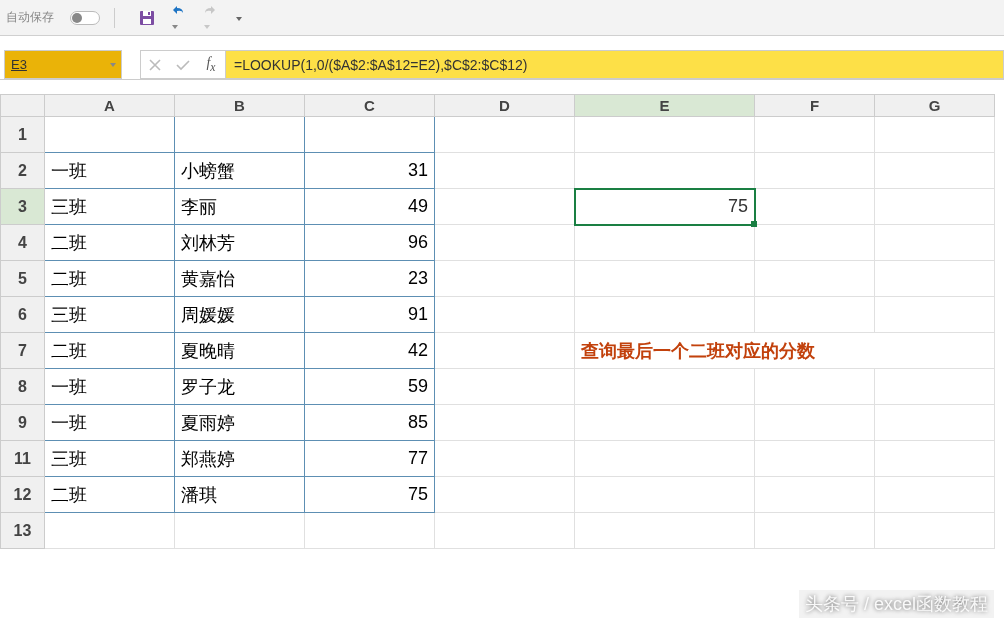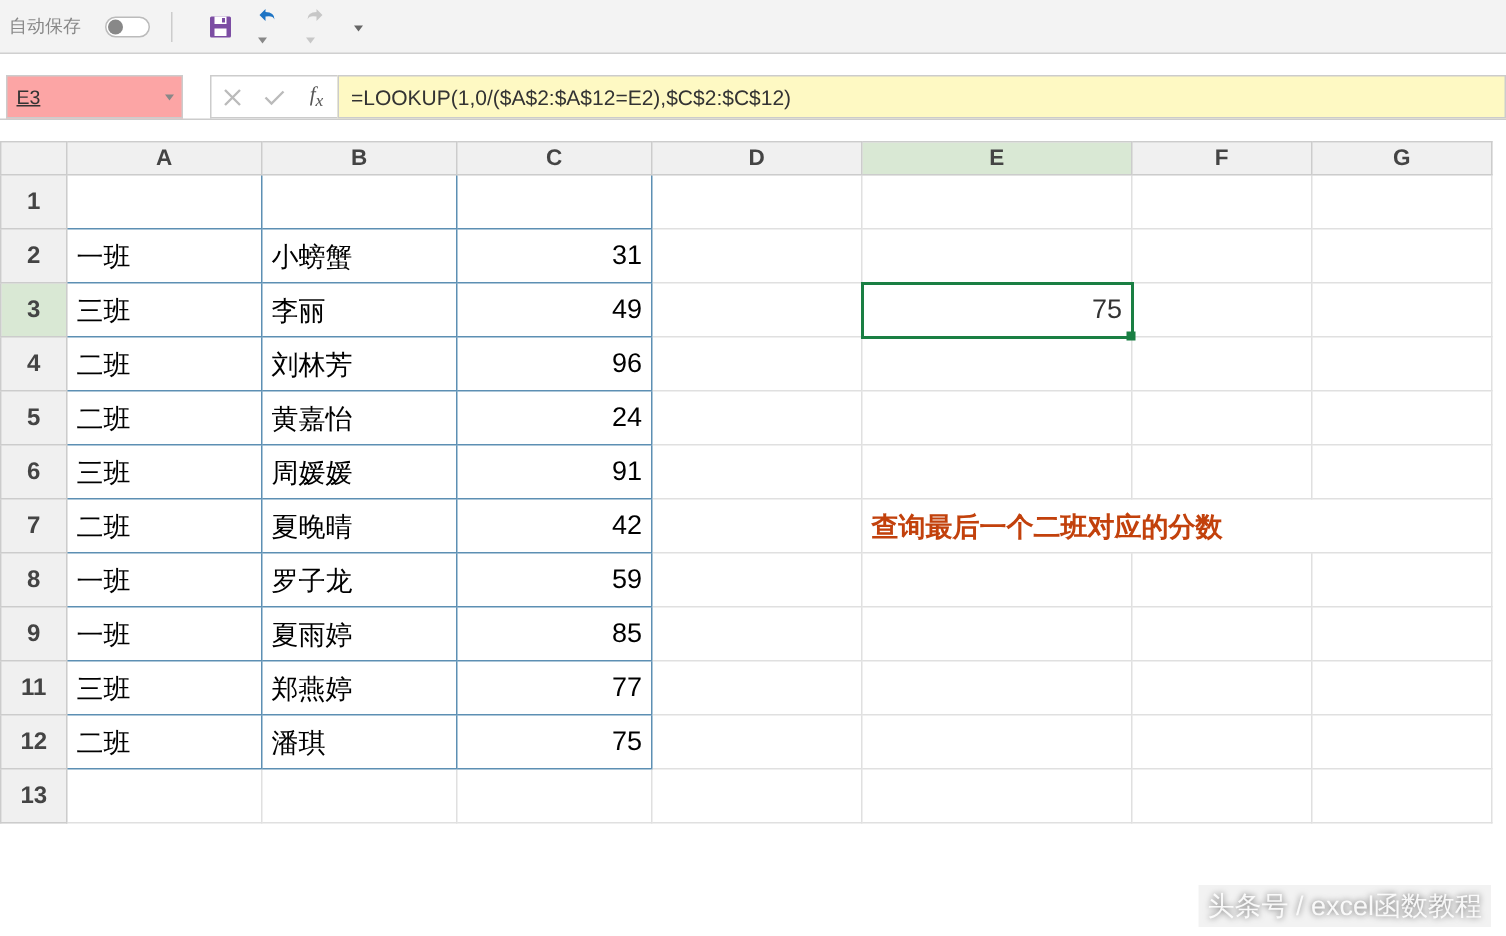--- a/index.html
+++ b/index.html
@@ -39,35 +39,35 @@
     background:#fff;
     margin-top: 14px;
   }
   .name-box {
     width: 118px;
     border:1px solid #ccc;
     display:flex; align-items:center;
     padding:0 6px;
     font-size:13px;
     position:relative;
-    background:#fca5a5;
+    background:#eab308;
     margin-left:4px;
     text-decoration:underline;
   }
   .name-box .arrow { position:absolute; right:5px; }
   .fb-gap { width:18px;}
   .fb-btns {
     display:flex; align-items:center; border:1px solid #ccc; border-right:none;
     background:#fff;
   }
   .fb-btn { width:28px; display:flex; align-items:center; justify-content:center; color:#999;}
   .fx { font-style:italic; font-family:"Times New Roman",serif; color:#555;}
   .formula-input {
     flex:1; border:1px solid #ccc; display:flex; align-items:center; padding:0 8px;
-    font-size:14px; color:#333; background:#fef9c3;
+    font-size:14px; color:#333; background:#fde047;
   }
 
   .sheet { position:relative; margin-top:14px; }
   table.grid {
     border-collapse: collapse;
     table-layout: fixed;
   }
   .colhdr, .corner {
     background:#f0f0f0; border:1px solid #ccc;
     height:22px; text-align:center; font-size:15px; color:#444;
@@ -237,21 +237,21 @@
     <td class="cell tblcell num">96</td>
     <td class="cell"></td>
     <td class="cell"></td>
     <td class="cell"></td>
     <td class="cell"></td>
   </tr>
   <tr>
     <th class="rowhdr">5</th>
     <td class="cell tblcell">二班</td>
     <td class="cell tblcell">黄嘉怡</td>
-    <td class="cell tblcell num">24</td>
+    <td class="cell tblcell num">23</td>
     <td class="cell"></td>
     <td class="cell"></td>
     <td class="cell"></td>
     <td class="cell"></td>
   </tr>
   <tr>
     <th class="rowhdr">6</th>
     <td class="cell tblcell">三班</td>
     <td class="cell tblcell">周媛媛</td>
     <td class="cell tblcell num">91</td>

